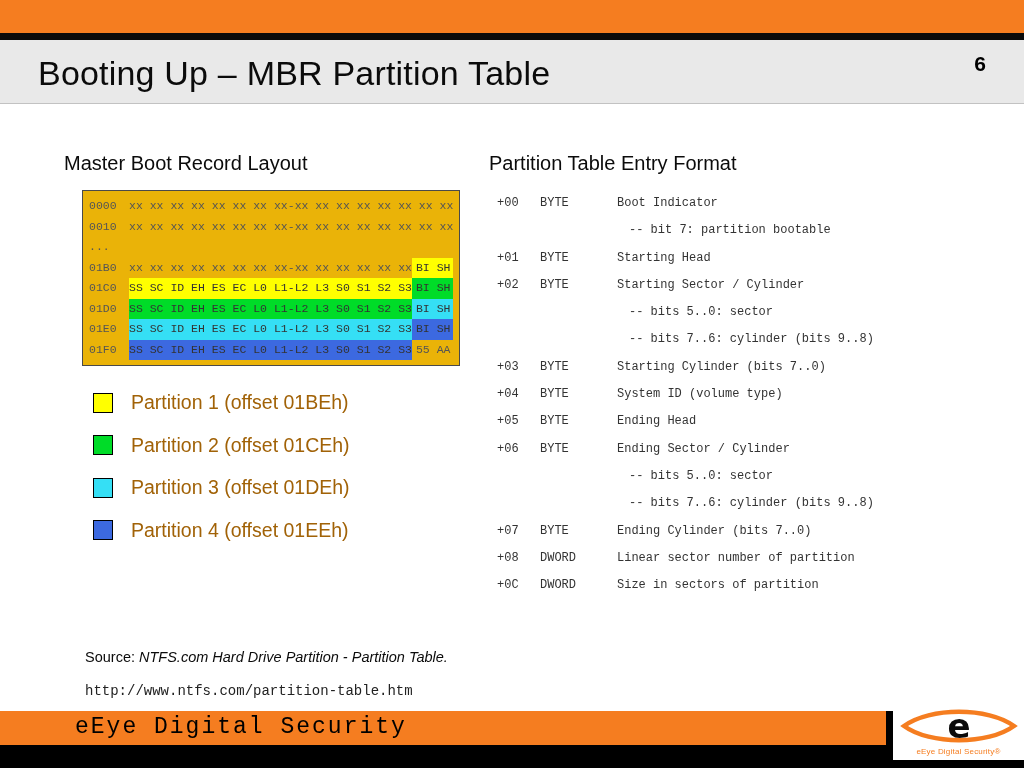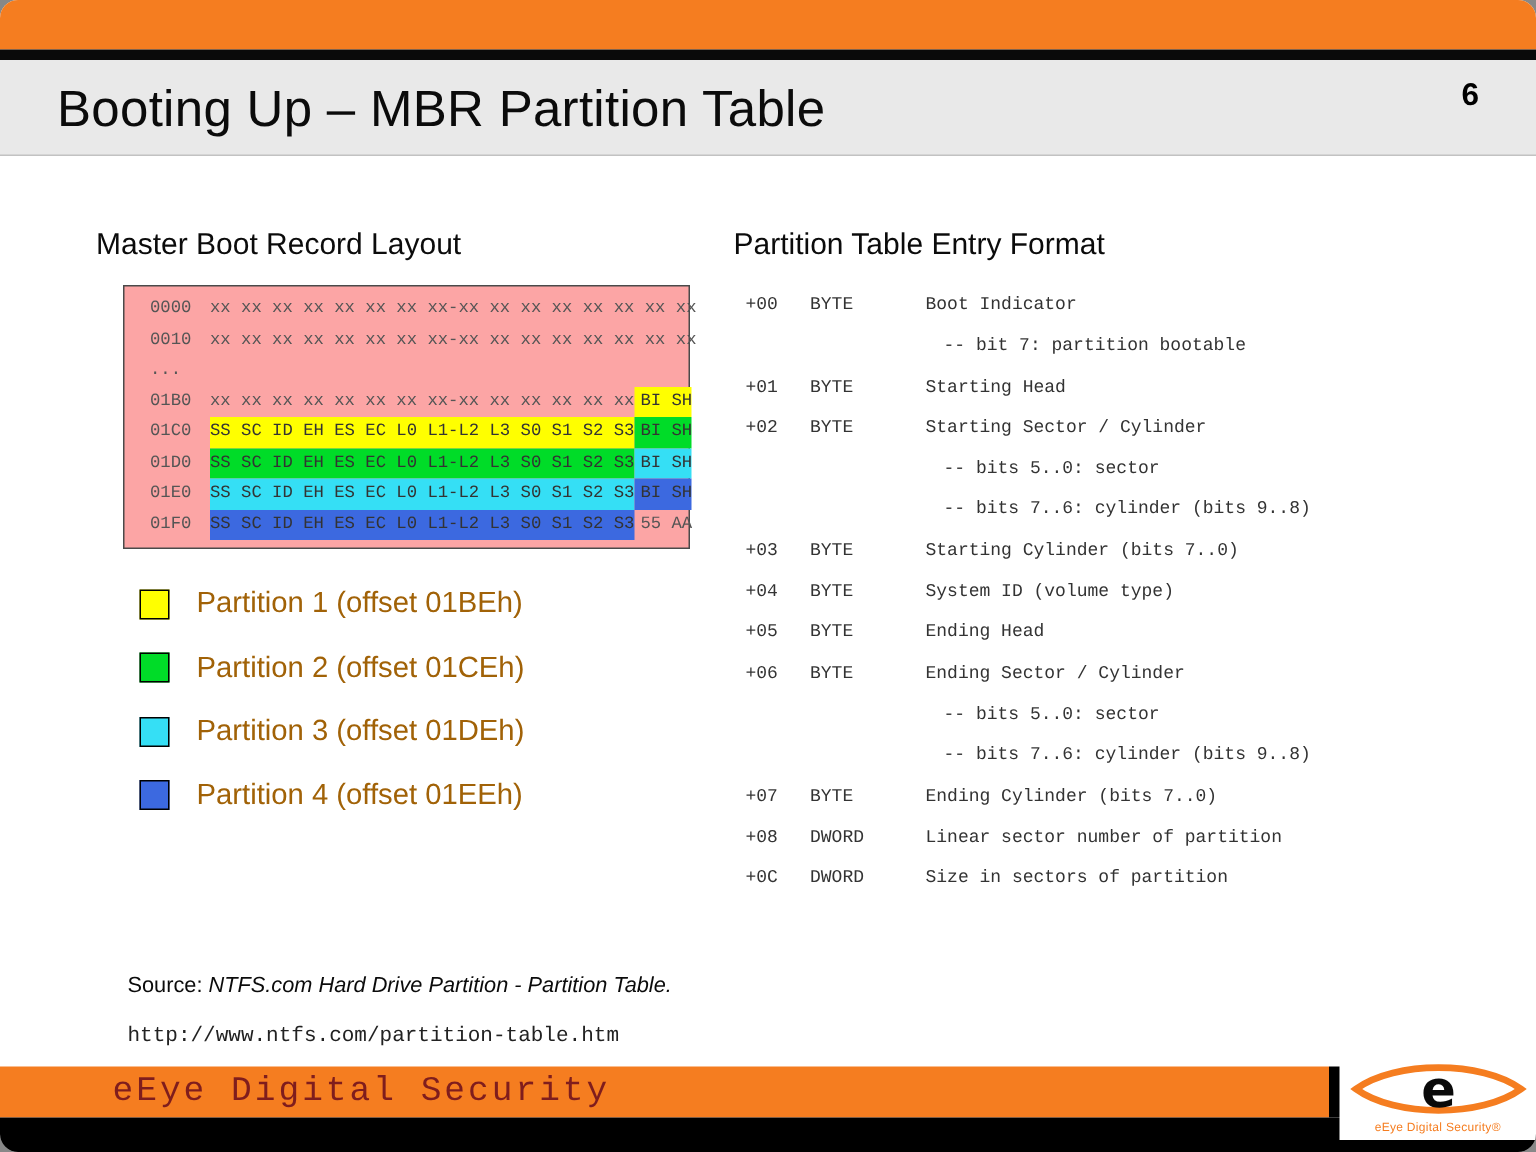--- a/index.html
+++ b/index.html
@@ -1,34 +1,34 @@
 <!DOCTYPE html>
 <html><head>
 <meta charset="utf-8">
 <style>
   html,body{margin:0;padding:0;background:#888;}
   .slide{position:relative;width:1024px;height:768px;background:#ffffff;overflow:hidden;
-         font-family:"Liberation Sans",sans-serif;color:#000;border-radius:12px;}
+         font-family:"Liberation Sans",sans-serif;color:#000;}
 
   
   .top-orange{position:absolute;left:0;top:0;width:1024px;height:33px;background:#F57D20;}
   .top-black{position:absolute;left:0;top:33px;width:1024px;height:7px;background:#0a0a0a;}
   .title-band{position:absolute;left:0;top:40px;width:1024px;height:63px;background:#E9E9E9;
               border-bottom:1px solid #c2c2c2;}
   .slide-title{position:absolute;left:38px;top:14px;font-size:34px;letter-spacing:0.2px;color:#0b0b0b;}
   .page-number{position:absolute;right:38px;top:12px;font-size:21px;font-weight:bold;color:#000;}
 
   
   .sec-heading{position:absolute;font-size:20px;color:#0b0b0b;}
   #mbr-heading{left:64px;top:152px;}
   #ef-heading{left:489px;top:152px;}
 
   
-  .hex-table{position:absolute;left:82px;top:190px;width:378px;height:176px;background:#fca5a5;
-             border:1px solid #4a4a4a;box-sizing:border-box;padding:5px 0 0 17px;
+  .hex-table{position:absolute;left:82px;top:190px;width:378px;height:176px;background:#eab308;
+             border:1px solid #4a4a4a;box-sizing:border-box;padding:5px 0 0 6px;
              font-family:"Liberation Mono",monospace;font-size:11.5px;color:#555;}
   .hex-row{display:flex;align-items:stretch;height:20.5px;line-height:20.5px;white-space:pre;}
   .hex-offset{flex:none;width:40px;}
   .hex-main{flex:none;}
   .hex-tail{flex:1 1 auto;padding-left:4px;margin-right:6px;}
   .hex-row .hl{color:#333;}
 
   
   .legend{position:absolute;left:93px;top:392px;}
   .legend-item{display:flex;align-items:center;height:21px;margin-bottom:21.5px;}
@@ -45,21 +45,21 @@
   .ef-row.sub .ef-desc{padding-left:12px;}
 
   
   .source{position:absolute;left:85px;top:649px;font-size:14.5px;color:#0b0b0b;}
   .source .cite{font-style:italic;}
   .source-url{margin-top:18px;font-family:"Liberation Mono",monospace;font-size:14px;color:#222;}
 
   
   .footer-black-right{position:absolute;left:886px;top:711px;width:138px;height:34px;background:#000;}
   .footer-orange{position:absolute;left:0;top:711px;width:886px;height:34px;background:#F57D20;}
-  .footer-brand{position:absolute;left:75px;top:0;height:48px;line-height:33px;color:#7f1d1d;
+  .footer-brand{position:absolute;left:75px;top:0;height:48px;line-height:33px;color:#000000;
                 font-family:"Liberation Mono",monospace;font-size:23px;letter-spacing:2px;}
   .footer-black{position:absolute;left:0;top:745px;width:1024px;height:23px;background:#000;}
   .logo-box{position:absolute;left:893px;top:703px;width:131px;height:57px;background:#fff;
             display:flex;flex-direction:column;align-items:center;justify-content:flex-start;}
   .logo-eye{margin-top:2px;}
   .logo-caption{font-size:8px;font-weight:normal;color:#F57D20;letter-spacing:0.2px;line-height:10px;}
 </style>
 </head>
 <body>
 

